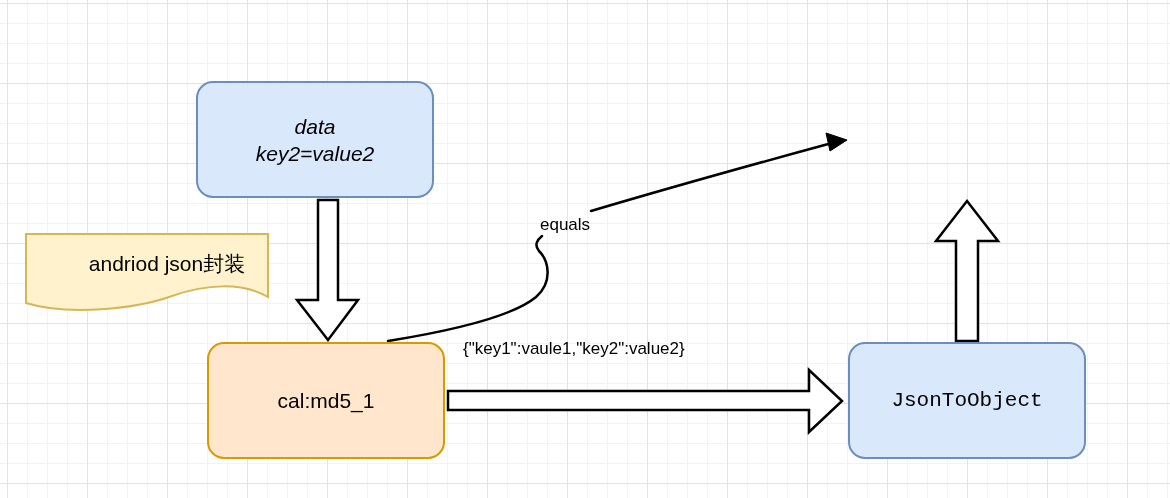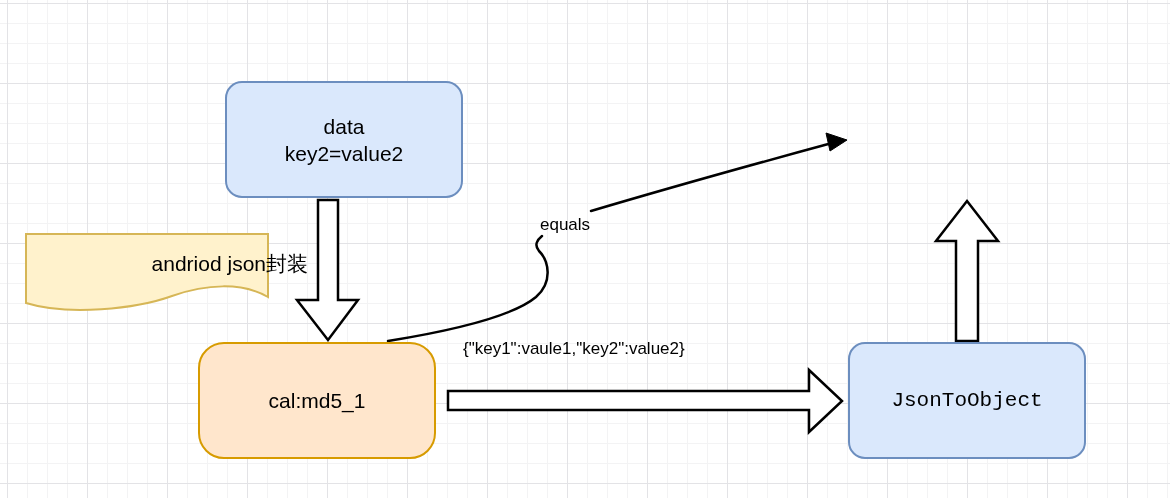--- a/index.html
+++ b/index.html
@@ -62,40 +62,40 @@
     align-items: center;
     justify-content: center;
     font-size: 21px;
     line-height: 27px;
     color: #000000;
     text-align: center;
   }
   .node.blue   { background: var(--blue-fill, #dae8fc);   border-color: var(--blue-border, #6c8ebf); }
   .node.orange { background: var(--orange-fill, #ffe6cc); border-color: var(--orange-border, #d79b00); }
 
-  #node-data       { left: 225px; top: 81px; }
+  #node-data       { left: 196px; top: 81px; font-style: italic; }
   #node-cal-md5-2  { left: 847px; top: 81px; }
-  #node-cal-md5-1  { left: 198px; top: 342px; border-radius: 26px; }
+  #node-cal-md5-1  { left: 207px; top: 342px; }
   #node-json-to-object { left: 848px; top: 342px; font-family: Liberation Mono, monospace; }
 
   .edge-label {
     position: absolute;
     font-size: 17px;
     line-height: 24px;
     color: #000000;
     white-space: nowrap;
   }
   #label-json-payload { left: 463px; top: 337px; }
   #label-equals       { left: 540px; top: 213px; }
 
   #label-note {
     position: absolute;
     left: 26px; top: 251px;
     width: 282px;
-    text-align: right;
+    text-align: center;
     font-size: 21px;
     line-height: 26px;
     color: #000000;
     white-space: nowrap;
   }
 </style>
 </head>
 <body>
 
 <div class="canvas">

